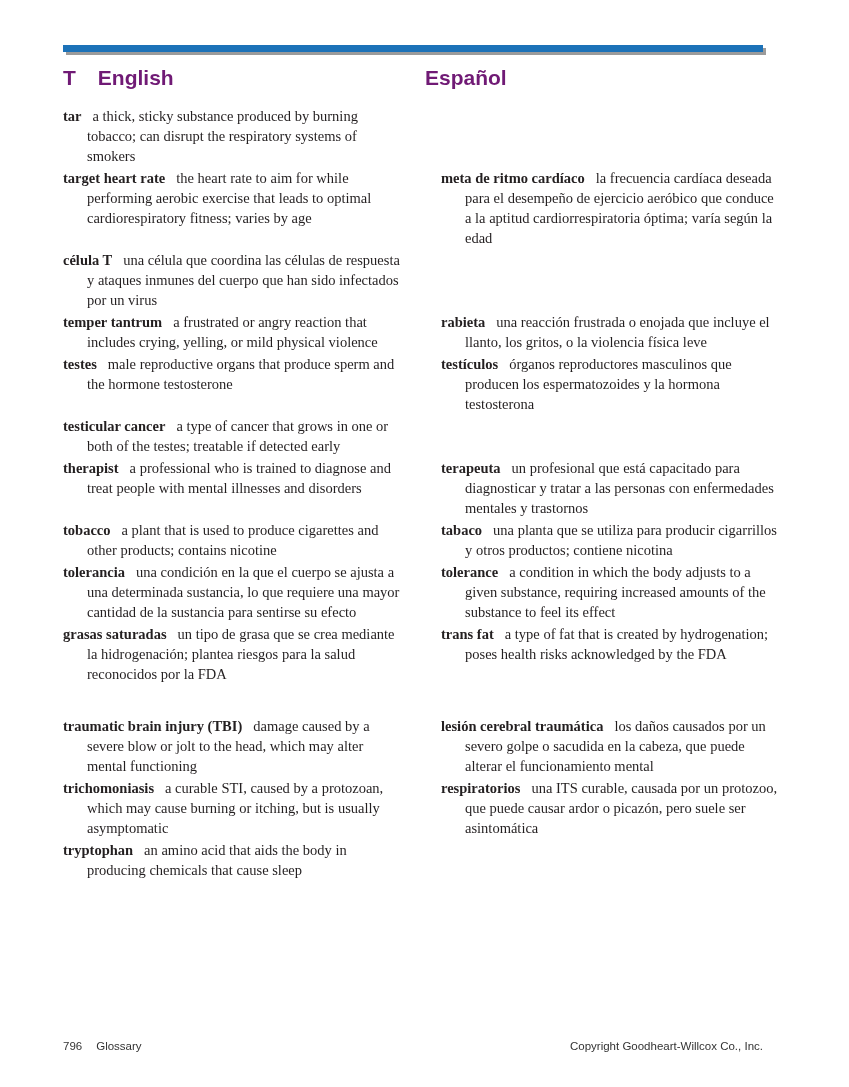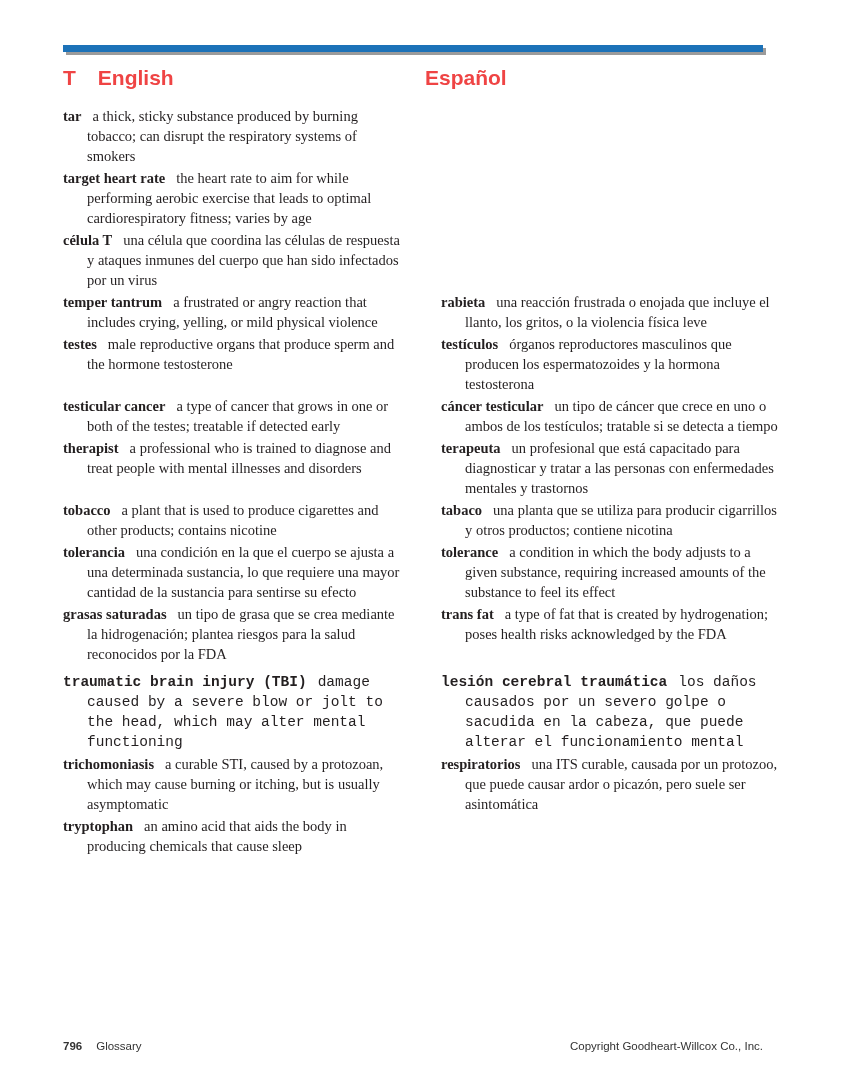--- a/index.html
+++ b/index.html
@@ -32,38 +32,37 @@
     display: grid;
     grid-template-columns: 338px 338px;
     column-gap: 24px;
     margin-top: 14px;
   }
   .col-header {
     font-family: "Liberation Sans", sans-serif;
     font-weight: bold;
     font-size: 21px;
     line-height: 24px;
-    color: #ef4444;
+    color: #701a75;
   }
   .section-letter {
     display: inline-block;
     margin-right: 22px;
   }
   .glossary-grid {
     margin-top: 16px;
   }
   .pair {
     display: grid;
     grid-template-columns: 338px 338px;
     column-gap: 40px;
     margin-bottom: 2px;
   }
   .pair.gap-before {
-    margin-top: 8px;
-    font-family: Liberation Mono, monospace;
+    margin-top: 32px;
   }
   .entry {
     margin: 0;
     font-size: 14.5px;
     line-height: 20px;
     padding-left: 24px;
     text-indent: -24px;
     color: #231f20;
   }
   .term {
@@ -75,21 +74,21 @@
     left: 63px;
     top: 1040px;
     width: 700px;
     display: flex;
     justify-content: space-between;
     font-family: "Liberation Sans", sans-serif;
     font-size: 11.5px;
     color: #333333;
   }
   .footer .page-num {
-    font-weight: bold;
+    font-weight: normal;
     margin-right: 14px;
   }
 </style>
 </head>
 <body>
 
 <div class="page">
   <div class="content">
 
     <div class="rule-bar"></div>
@@ -104,39 +103,39 @@
     </div>
 
     <div class="glossary-grid">
 
       <div class="pair">
         <p class="entry"><b class="term">tar</b><span>a thick, sticky substance produced by burning tobacco; can disrupt the respiratory systems of smokers</span></p>
       </div>
 
       <div class="pair">
         <p class="entry"><b class="term">target heart rate</b><span>the heart rate to aim for while performing aerobic exercise that leads to optimal cardiorespiratory fitness; varies by age</span></p>
+        <p class="entry"><b class="term">meta de ritmo cardíaco</b><span>la frecuencia cardíaca deseada para el desempeño de ejercicio aeróbico que conduce a la aptitud cardiorrespiratoria óptima; varía según la edad</span></p>
       </div>
 
       <div class="pair">
         <p class="entry"><b class="term">célula T</b><span>una célula que coordina las células de respuesta y ataques inmunes del cuerpo que han sido infectados por un virus</span></p>
       </div>
 
       <div class="pair">
         <p class="entry"><b class="term">temper tantrum</b><span>a frustrated or angry reaction that includes crying, yelling, or mild physical violence</span></p>
         <p class="entry"><b class="term">rabieta</b><span>una reacción frustrada o enojada que incluye el llanto, los gritos, o la violencia física leve</span></p>
       </div>
 
       <div class="pair">
         <p class="entry"><b class="term">testes</b><span>male reproductive organs that produce sperm and the hormone testosterone</span></p>
         <p class="entry"><b class="term">testículos</b><span>órganos reproductores masculinos que producen los espermatozoides y la hormona testosterona</span></p>
       </div>
 
       <div class="pair">
         <p class="entry"><b class="term">testicular cancer</b><span>a type of cancer that grows in one or both of the testes; treatable if detected early</span></p>
-        <p class="entry"><b class="term">cáncer testicular</b><span>un tipo de cáncer que crece en uno o ambos de los testículos; tratable si se detecta a tiempo</span></p>
       </div>
 
       <div class="pair">
         <p class="entry"><b class="term">therapist</b><span>a professional who is trained to diagnose and treat people with mental illnesses and disorders</span></p>
         <p class="entry"><b class="term">terapeuta</b><span>un profesional que está capacitado para diagnosticar y tratar a las personas con enfermedades mentales y trastornos</span></p>
       </div>
 
       <div class="pair">
         <p class="entry"><b class="term">tobacco</b><span>a plant that is used to produce cigarettes and other products; contains nicotine</span></p>
         <p class="entry"><b class="term">tabaco</b><span>una planta que se utiliza para producir cigarrillos y otros productos; contiene nicotina</span></p>

